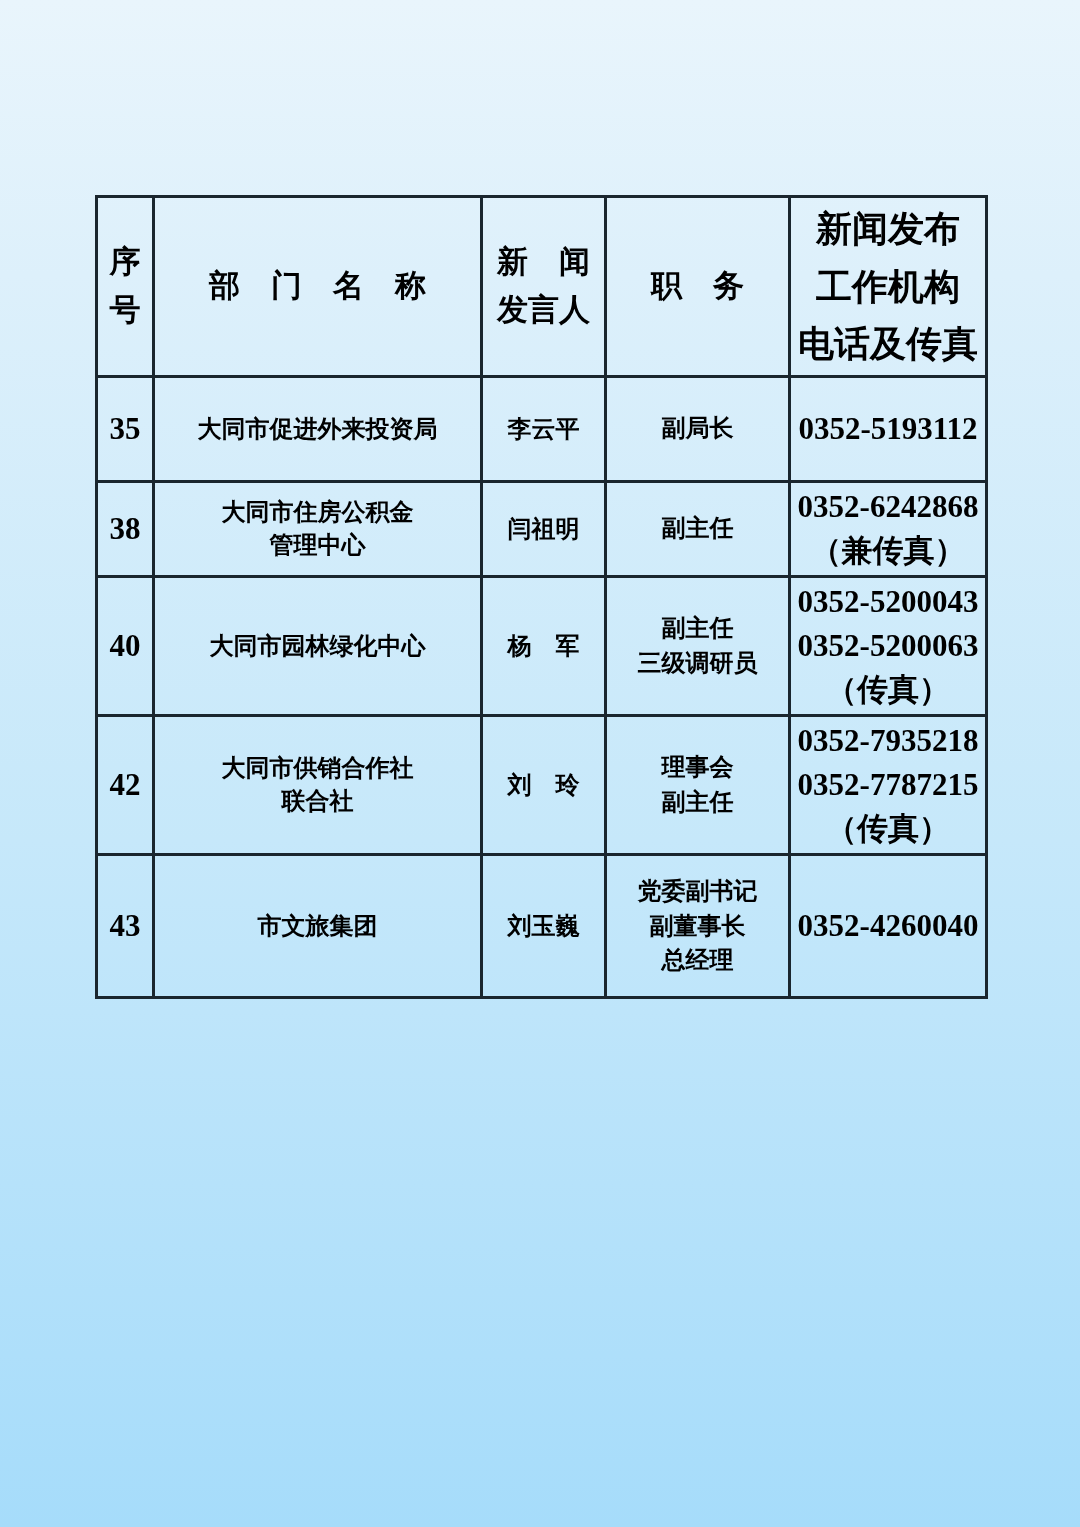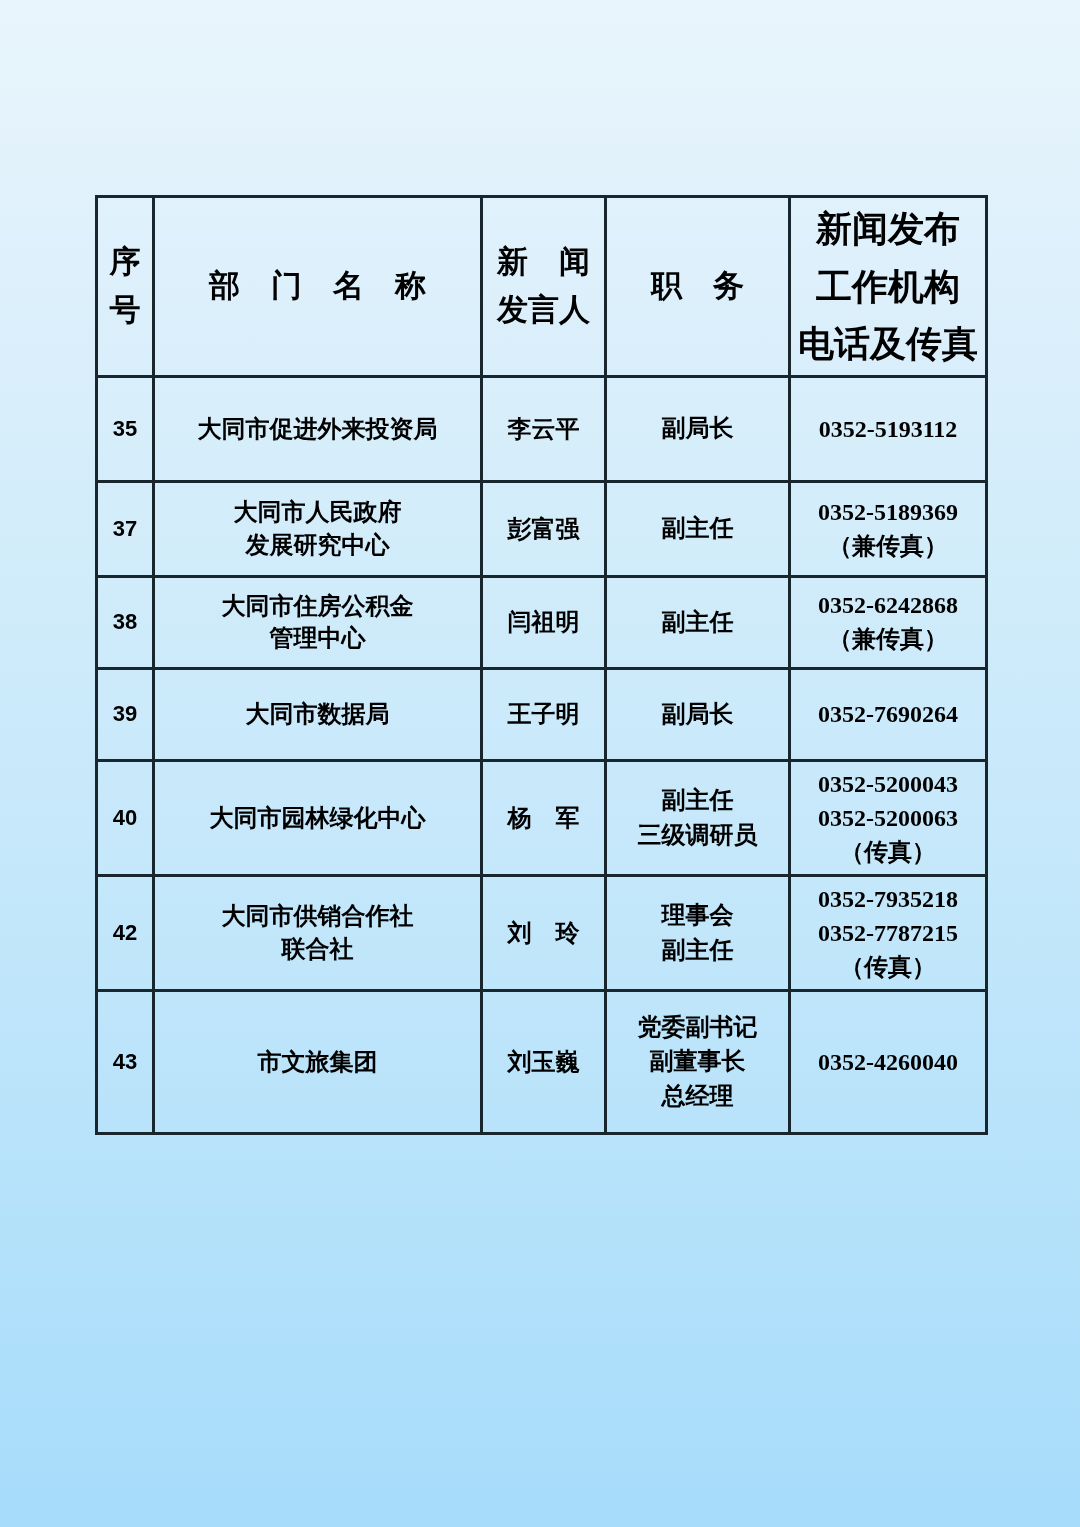--- a/index.html
+++ b/index.html
@@ -32,35 +32,35 @@
     white-space: pre-line;
     overflow: hidden;
   }
   th {
     font-weight: 700;
     font-size: 31px;
     line-height: 1.55;
     font-family: "Liberation Sans", sans-serif;
   }
   td.c-no {
-    font-family: Liberation Sans, sans-serif;
+    font-family: Liberation Serif, serif;
     font-weight: 700;
-    font-size: 22px;
+    font-size: 31px;
   }
   td.c-dept, td.c-speaker, td.c-title {
     font-weight: 700;
     font-size: 24px;
     line-height: 1.35;
     font-family: "Liberation Sans", sans-serif;
   }
   td.c-title { line-height: 1.45; }
   td.c-phone {
     font-family: "Liberation Serif", serif;
     font-weight: 700;
-    font-size: 24px;
+    font-size: 31px;
     line-height: 1.42;
     margin-top: 40px;
   }
   th.h-phone { line-height: 1.6; font-size: 36px; }
 </style>
 </head>
 <body>
 
 <div class="page">
   <table class="directory">
@@ -86,47 +86,31 @@
 
       <tr style="height:105px">
         <td class="c-no">35</td>
         <td class="c-dept">大同市促进外来投资局</td>
         <td class="c-speaker">李云平</td>
         <td class="c-title">副局长</td>
         <td class="c-phone">0352-5193112</td>
       </tr>
 
 
-      <tr style="height:95px">
-        <td class="c-no">37</td>
-        <td class="c-dept">大同市人民政府
-发展研究中心</td>
-        <td class="c-speaker">彭富强</td>
-        <td class="c-title">副主任</td>
-        <td class="c-phone">0352-5189369
-（兼传真）</td>
-      </tr>
 
       <tr style="height:92px">
         <td class="c-no">38</td>
         <td class="c-dept">大同市住房公积金
 管理中心</td>
         <td class="c-speaker">闫祖明</td>
         <td class="c-title">副主任</td>
         <td class="c-phone">0352-6242868
 （兼传真）</td>
       </tr>
 
-      <tr style="height:92px">
-        <td class="c-no">39</td>
-        <td class="c-dept">大同市数据局</td>
-        <td class="c-speaker">王子明</td>
-        <td class="c-title">副局长</td>
-        <td class="c-phone">0352-7690264</td>
-      </tr>
 
       <tr style="height:115px">
         <td class="c-no">40</td>
         <td class="c-dept">大同市园林绿化中心</td>
         <td class="c-speaker">杨　军</td>
         <td class="c-title">副主任
 三级调研员</td>
         <td class="c-phone">0352-5200043
 0352-5200063
 （传真）</td>

